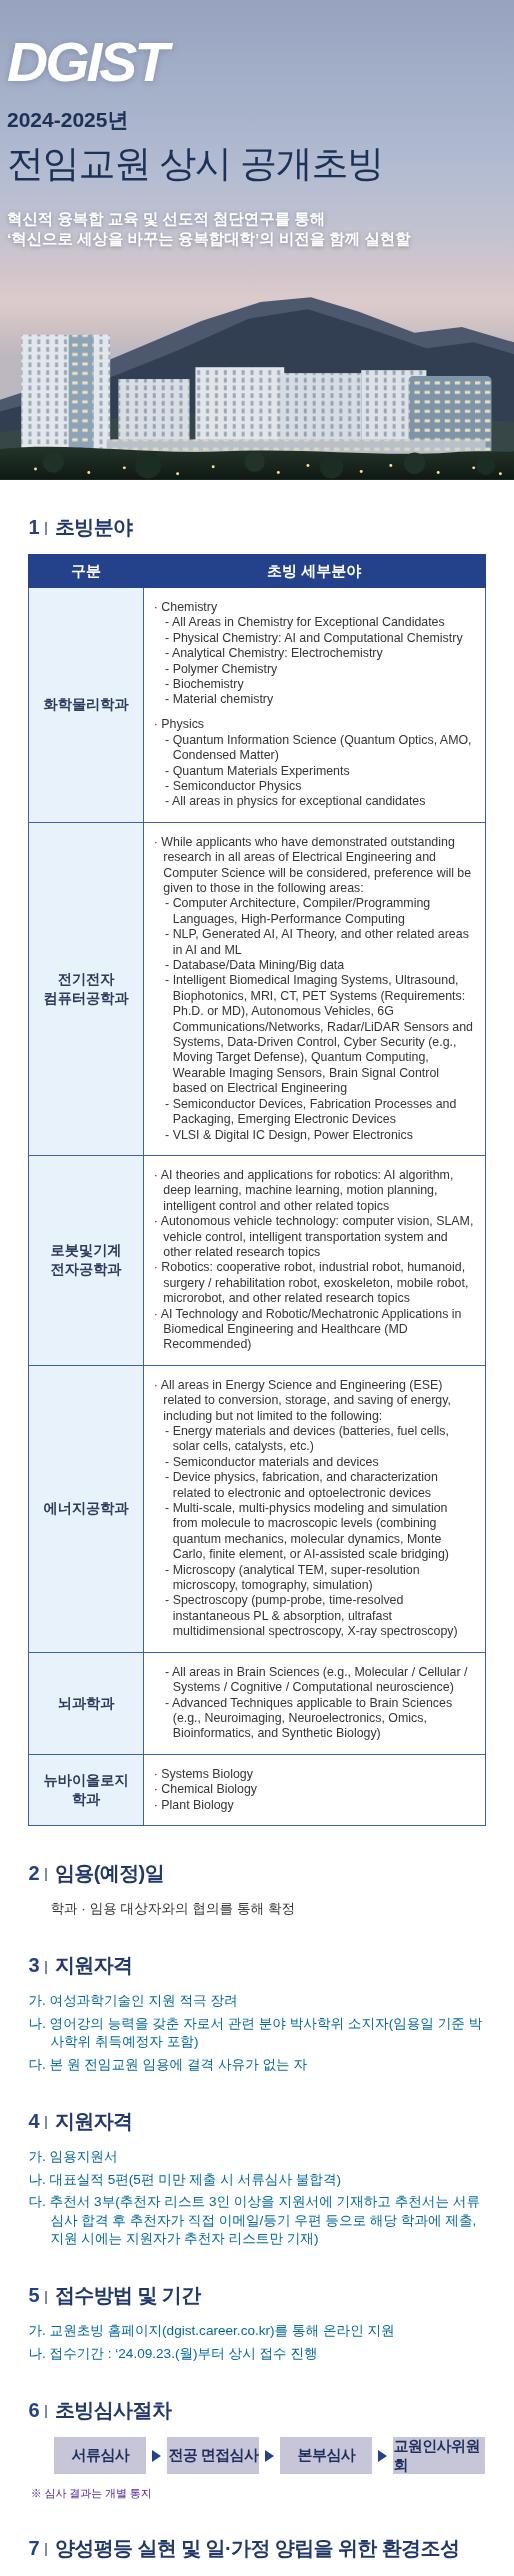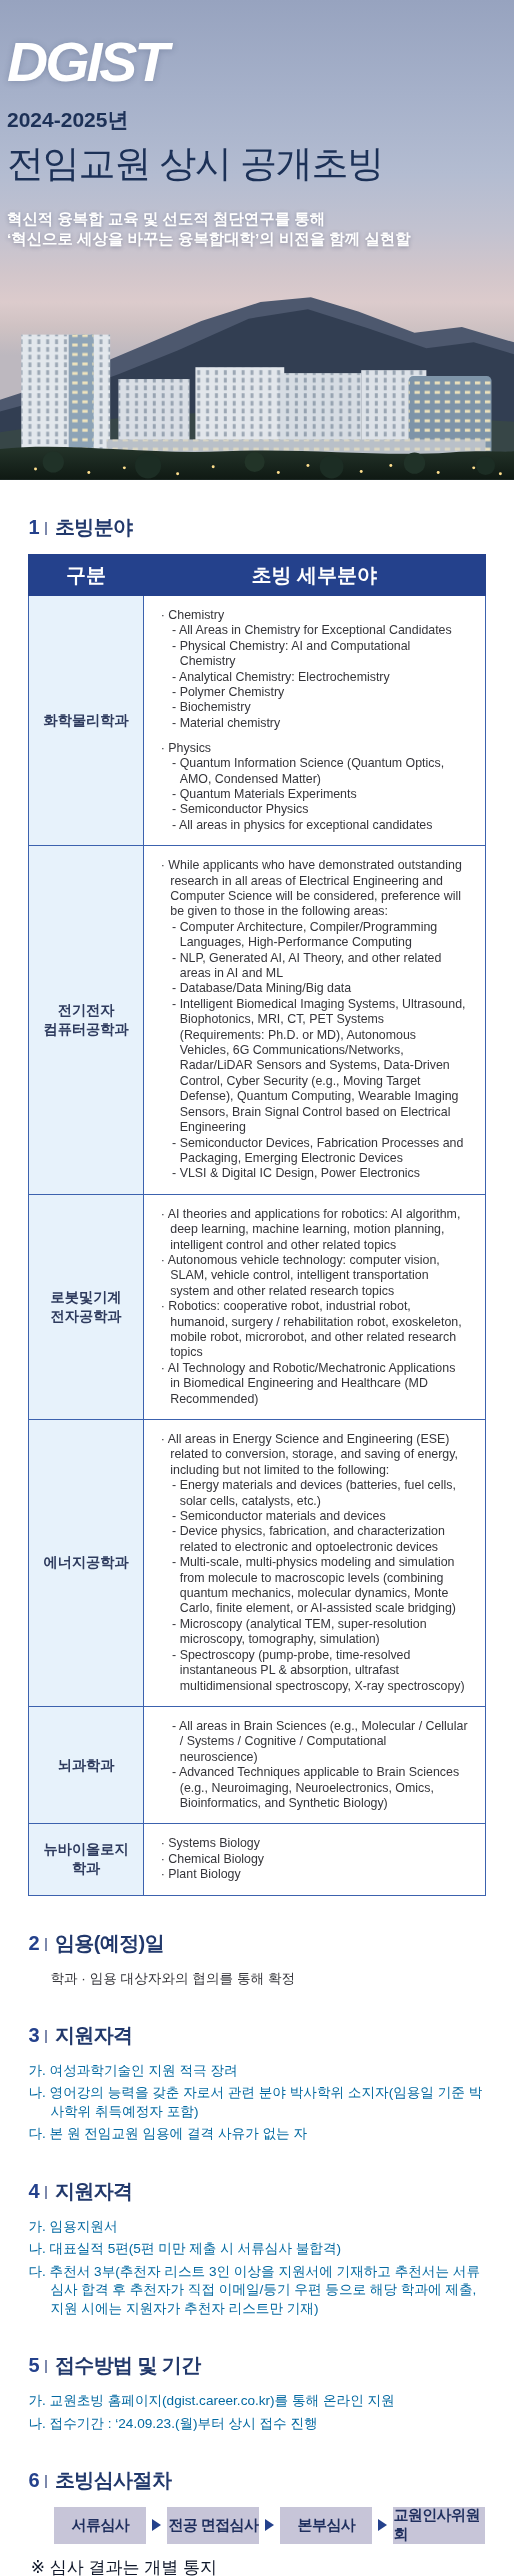--- a/index.html
+++ b/index.html
@@ -19,35 +19,35 @@
 
   
   .content{padding:0 28.4px 27px 28.4px;}
   .sec{margin-top:34px;}
   .sec-head{display:flex;align-items:center;margin:0 0 13px 0;font-size:20px;font-weight:bold;color:#21386b;letter-spacing:-0.6px;}
   .sec-no{color:#24418c;}
   .sec-bar{display:inline-block;width:1.8px;height:13px;background:#7d89ad;margin:2.4px 7.7px 0 6.5px;}
 
   
   table.recruit{width:100%;border-collapse:collapse;border:1.2px solid #24418c;table-layout:fixed;}
-  table.recruit thead th{background:#24418c;color:#ffffff;font-size:20px;font-weight:bold;padding:6.5px 4.7px;border:0.6px solid #24418c;}
+  table.recruit thead th{background:#24418c;color:#ffffff;font-size:15px;font-weight:bold;padding:6.5px 4.7px;border:0.6px solid #24418c;}
   table.recruit th.dept{background:#e7f2fb;width:104px;font-size:14.2px;font-weight:bold;color:#2e3b5e;
     border:0.6px solid #3c62ae;padding:8.3px 4.7px;white-space:pre-line;line-height:1.35;vertical-align:middle;}
-  table.recruit td.fields{background:#ffffff;border:0.6px solid #3c62ae;padding:12px 17px;vertical-align:middle;}
+  table.recruit td.fields{background:#ffffff;border:0.6px solid #3c62ae;padding:12px 10px;vertical-align:middle;}
   .ln{font-size:12.4px;color:#35353a;line-height:15.4px;}
   .l1{padding-left:9.5px;text-indent:-9.5px;}
   .l1::before{content:"· ";}
   .l2{padding-left:19px;text-indent:-7.7px;}
   .l2::before{content:"- ";}
   .gap{margin-top:9.5px;}
 
   
   .item{font-size:13.6px;line-height:18.4px;color:#0369a1;margin:4.1px 0;padding-left:22px;text-indent:-22px;}
   .plain-line{font-size:13.6px;line-height:18.4px;color:#35353a;margin:2.4px 0 0 22px;}
-  .note{font-size:17px;color:#0f172a;margin-top:12px;padding-left:1.2px;}
+  .note{font-size:11px;color:#4c1d95;margin-top:12px;padding-left:1.2px;font-family:Liberation Serif, serif;}
 
   
   .flow{display:flex;align-items:center;margin:3.6px 0 0 26px;width:431px;}
   .flow-step{flex:1;height:37px;background:#c7c5d8;color:#1f2f5e;font-size:15px;font-weight:bold;
     display:flex;align-items:center;justify-content:center;letter-spacing:-0.6px;}
   .flow-arrow{width:0;height:0;border-top:6.5px solid transparent;border-bottom:6.5px solid transparent;
     border-left:9.5px solid #24418c;margin:0 6px;flex:0 0 auto;}
   .flow-note{margin-left:1.2px;}
 </style>
 </head>

